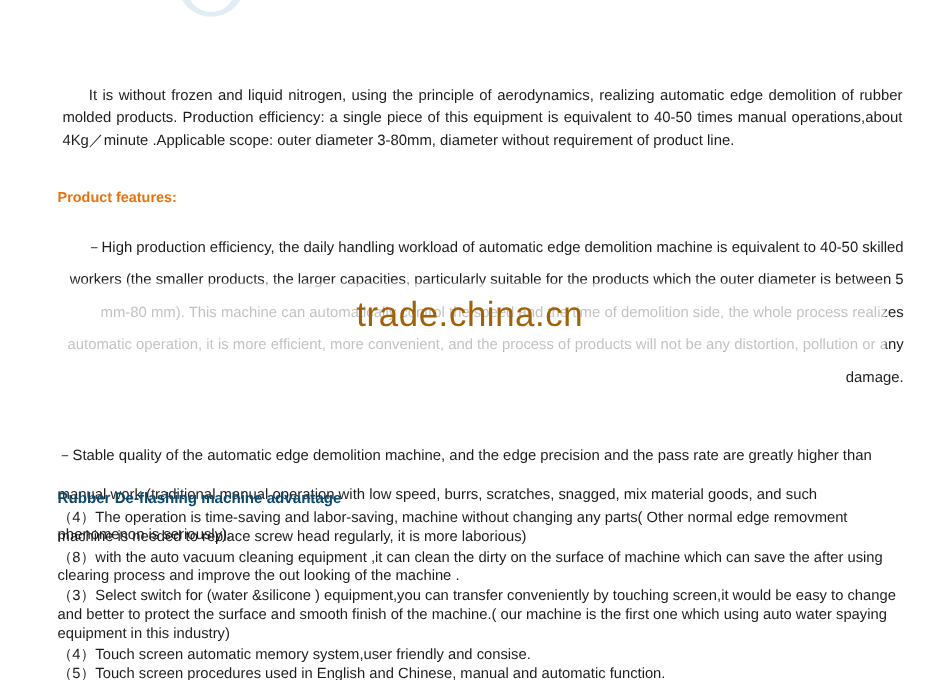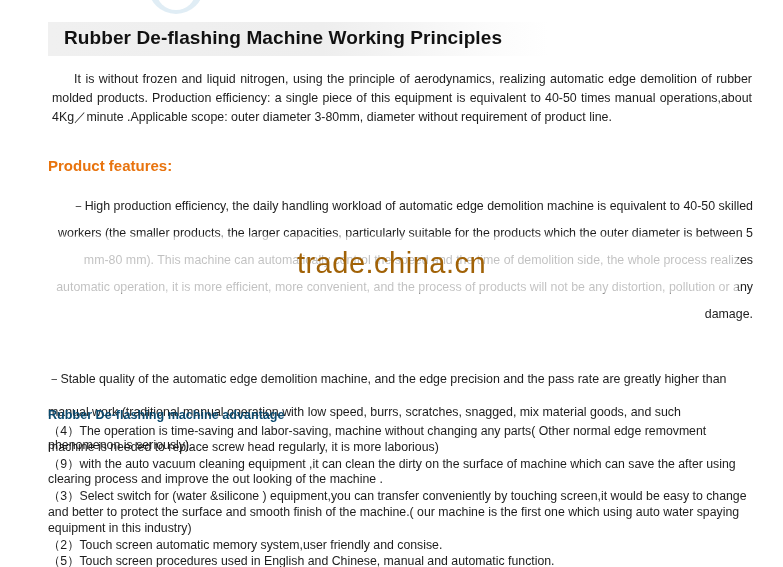--- a/index.html
+++ b/index.html
@@ -84,21 +84,21 @@
     left: 52px;
     width: 700px;
     text-indent: 22px;
     text-align: justify;
   }
 
   .features-head {
     position: absolute;
     top: 157px;
     left: 48px;
-    font-size: 15px;
+    font-size: 12px;
     font-weight: bold;
     color: #e8730d;
   }
 
   .bullet1 {
     top: 193px;
     left: 48px;
     width: 705px;
     line-height: 27px;
     text-align: right;
@@ -164,39 +164,35 @@
   }
 </style>
 </head>
 <body>
 
 <div class="page">
 
   <div class="top-artifact"></div>
   <div class="top-artifact-inner"></div>
 
-  <div class="title-wrap">
-    <div class="title-bg"></div>
-    <div class="title-text">Rubber De-flashing Machine Working Principles</div>
-  </div>
 
   <div class="para intro">It is without frozen and liquid nitrogen, using the principle of aerodynamics, realizing automatic edge demolition of rubber molded products. Production efficiency: a single piece of this equipment is equivalent to 40-50 times manual operations,about  4Kg／minute .Applicable scope: outer diameter 3-80mm, diameter without requirement of product line.</div>
 
   <div class="features-head">Product features:</div>
 
   <div class="para bullet1">－High production efficiency, the daily handling workload of automatic edge demolition machine is equivalent to 40-50 skilled workers (the smaller products, the larger capacities, particularly suitable for the products which the outer diameter is between 5 mm-80 mm). This machine can automatically control the speed and the time of demolition side, the whole process realizes automatic operation, it is more efficient, more convenient, and the process of products will not be any distortion, pollution or any damage.</div>
   <div class="para bullet2">－Stable quality of the automatic edge demolition machine, and the edge precision and the pass rate are greatly higher than manual work (traditional manual operation with low speed, burrs, scratches, snagged, mix material goods, and such phenomenon is seriously).</div>
 
   <div class="adv-head">Rubber De-flashing machine advantage</div>
 
   <div class="adv-list">
     <p class="adv-item">（4）The operation is time-saving and labor-saving, machine without changing any parts( Other normal edge removment machine is needed to replace screw head regularly, it is more laborious)</p>
-    <p class="adv-item">（9）with the auto vacuum cleaning equipment ,it can clean the dirty on the surface of machine which can save the after using clearing process and improve the out looking of the machine .</p>
+    <p class="adv-item">（8）with the auto vacuum cleaning equipment ,it can clean the dirty on the surface of machine which can save the after using clearing process and improve the out looking of the machine .</p>
     <p class="adv-item">（3）Select switch for (water &amp;silicone ) equipment,you can transfer conveniently by touching screen,it would be easy to change and better to protect the surface and smooth finish of the machine.( our machine is the first one which using auto water spaying equipment in this industry)</p>
-    <p class="adv-item">（2）Touch screen automatic memory system,user friendly and consise.</p>
+    <p class="adv-item">（4）Touch screen automatic memory system,user friendly and consise.</p>
     <p class="adv-item">（5）Touch screen procedures used in English and Chinese, manual and automatic function.</p>
 
   </div>
 
   <div class="watermark">
     <div class="watermark-band"></div>
     <div class="watermark-text">trade.china.cn</div>
   </div>
 
 </div>

